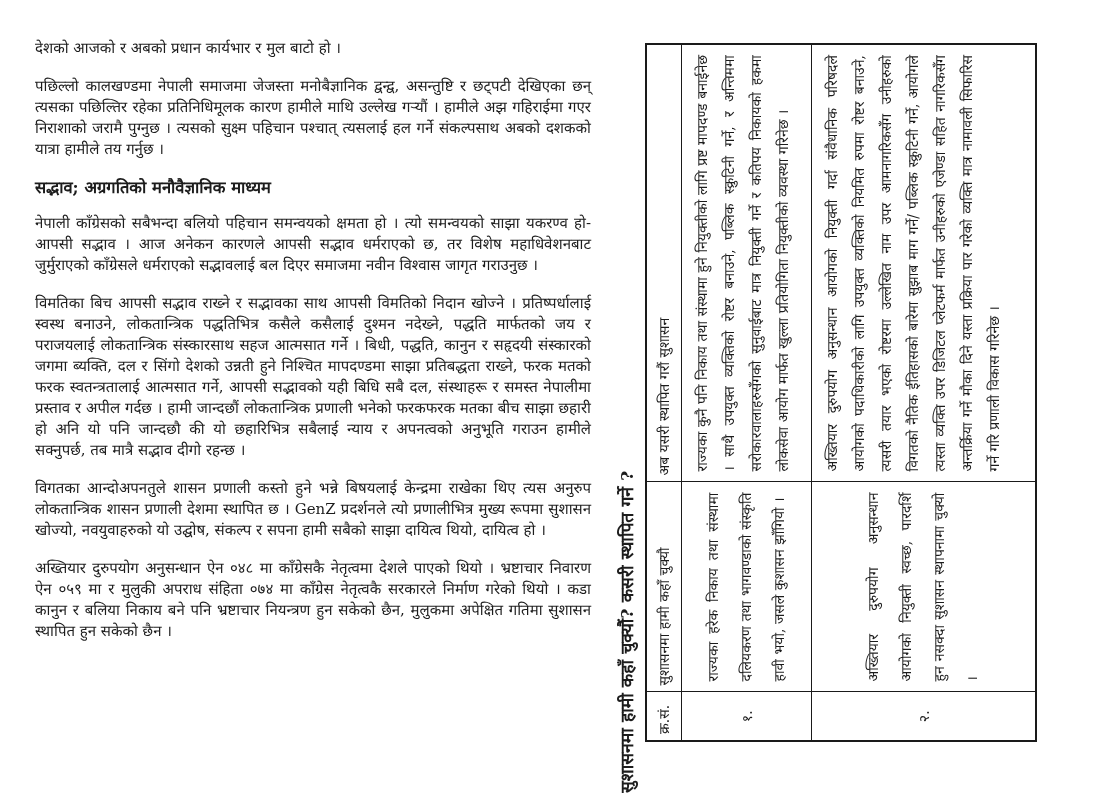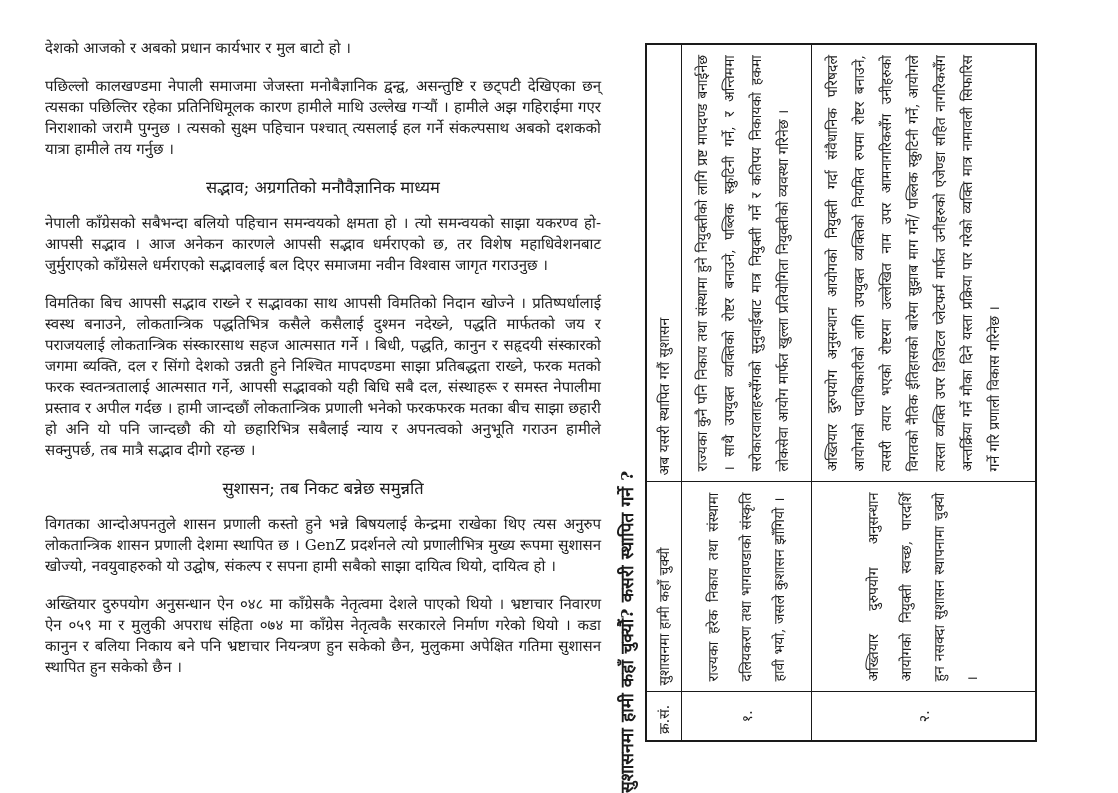--- a/index.html
+++ b/index.html
@@ -13,36 +13,36 @@
     position: relative;
     width: 1118px;
     height: 793px;
     background: #ffffff;
     overflow: hidden;
   }
 
   
   .left-col {
     position: absolute;
-    left: 45px;
+    left: 35px;
     top: 38px;
     width: 556px;
     font-size: 15px;
     line-height: 21px;
     text-align: justify;
   }
   .left-col p {
     margin: 0 0 17px 0;
   }
   .left-col h2 {
     font-size: 16.5px;
     line-height: 22px;
     margin: 6px 0 14px 0;
-    font-weight: normal;
-    text-align: center;
+    font-weight: bold;
+    text-align: left;
   }
 
   
   .rotated-block {
     position: absolute;
     left: 612px;
     top: 793px;
     width: 748px;
     height: 421px;
     transform: rotate(-90deg);
@@ -102,21 +102,20 @@
 <body>
 
 <div class="page">
 
   <div class="left-col">
     <p>देशको आजको र अबको प्रधान कार्यभार र मुल बाटो हो ।</p>
     <p>पछिल्लो कालखण्डमा नेपाली समाजमा जेजस्ता मनोबैज्ञानिक द्वन्द्व, असन्तुष्टि र छट्पटी देखिएका छन् त्यसका पछिल्तिर रहेका प्रतिनिधिमूलक कारण हामीले माथि उल्लेख गऱ्यौं । हामीले अझ गहिराईमा गएर निराशाको जरामै पुग्नुछ । त्यसको सुक्ष्म पहिचान पश्चात् त्यसलाई हल गर्ने संकल्पसाथ अबको दशकको यात्रा हामीले तय गर्नुछ ।</p>
     <h2>सद्भाव; अग्रगतिको मनौवैज्ञानिक माध्यम</h2>
     <p>नेपाली काँग्रेसको सबैभन्दा बलियो पहिचान समन्वयको क्षमता हो । त्यो समन्वयको साझा यकरण्व हो- आपसी सद्भाव । आज अनेकन कारणले आपसी सद्भाव धर्मराएको छ, तर विशेष महाधिवेशनबाट जुर्मुराएको काँग्रेसले धर्मराएको सद्भावलाई बल दिएर समाजमा नवीन विश्वास जागृत गराउनुछ ।</p>
     <p>विमतिका बिच आपसी सद्भाव राख्ने र सद्भावका साथ आपसी विमतिको निदान खोज्ने । प्रतिष्पर्धालाई स्वस्थ बनाउने, लोकतान्त्रिक पद्धतिभित्र कसैले कसैलाई दुश्मन नदेख्ने, पद्धति मार्फतको जय र पराजयलाई लोकतान्त्रिक संस्कारसाथ सहज आत्मसात गर्ने । बिधी, पद्धति, कानुन र सहृदयी संस्कारको जगमा ब्यक्ति, दल र सिंगो देशको उन्नती हुने निश्चित मापदण्डमा साझा प्रतिबद्धता राख्ने, फरक मतको फरक स्वतन्त्रतालाई आत्मसात गर्ने, आपसी सद्भावको यही बिधि सबै दल, संस्थाहरू र समस्त नेपालीमा प्रस्ताव र अपील गर्दछ । हामी जान्दछौं लोकतान्त्रिक प्रणाली भनेको फरकफरक मतका बीच साझा छहारी हो अनि यो पनि जान्दछौ की यो छहारिभित्र सबैलाई न्याय र अपनत्वको अनुभूति गराउन हामीले सक्नुपर्छ, तब मात्रै सद्भाव दीगो रहन्छ ।</p>
-    <h2>सुशासन; तब निकट बन्नेछ समुन्नति</h2>
     <p>विगतका आन्दोअपनतुले शासन प्रणाली कस्तो हुने भन्ने बिषयलाई केन्द्रमा राखेका थिए त्यस अनुरुप लोकतान्त्रिक शासन प्रणाली देशमा स्थापित छ । GenZ प्रदर्शनले त्यो प्रणालीभित्र मुख्य रूपमा सुशासन खोज्यो, नवयुवाहरुको यो उद्घोष, संकल्प र सपना हामी सबैको साझा दायित्व थियो, दायित्व हो ।</p>
     <p>अख्तियार दुरुपयोग अनुसन्धान ऐन ०४८ मा काँग्रेसकै नेतृत्वमा देशले पाएको थियो । भ्रष्टाचार निवारण ऐन ०५९ मा र मुलुकी अपराध संहिता ०७४ मा काँग्रेस नेतृत्वकै सरकारले निर्माण गरेको थियो । कडा कानुन र बलिया निकाय बने पनि भ्रष्टाचार नियन्त्रण हुन सकेको छैन, मुलुकमा अपेक्षित गतिमा सुशासन स्थापित हुन सकेको छैन ।</p>
   </div>
 
   <div class="rotated-block">
     <div class="rt-title">सुशासनमा हामी कहाँ चुक्यौं? कसरी स्थापित गर्ने ?</div>
     <table class="gov-table">
       <colgroup>
         <col class="col-sn">
         <col class="col-f">

